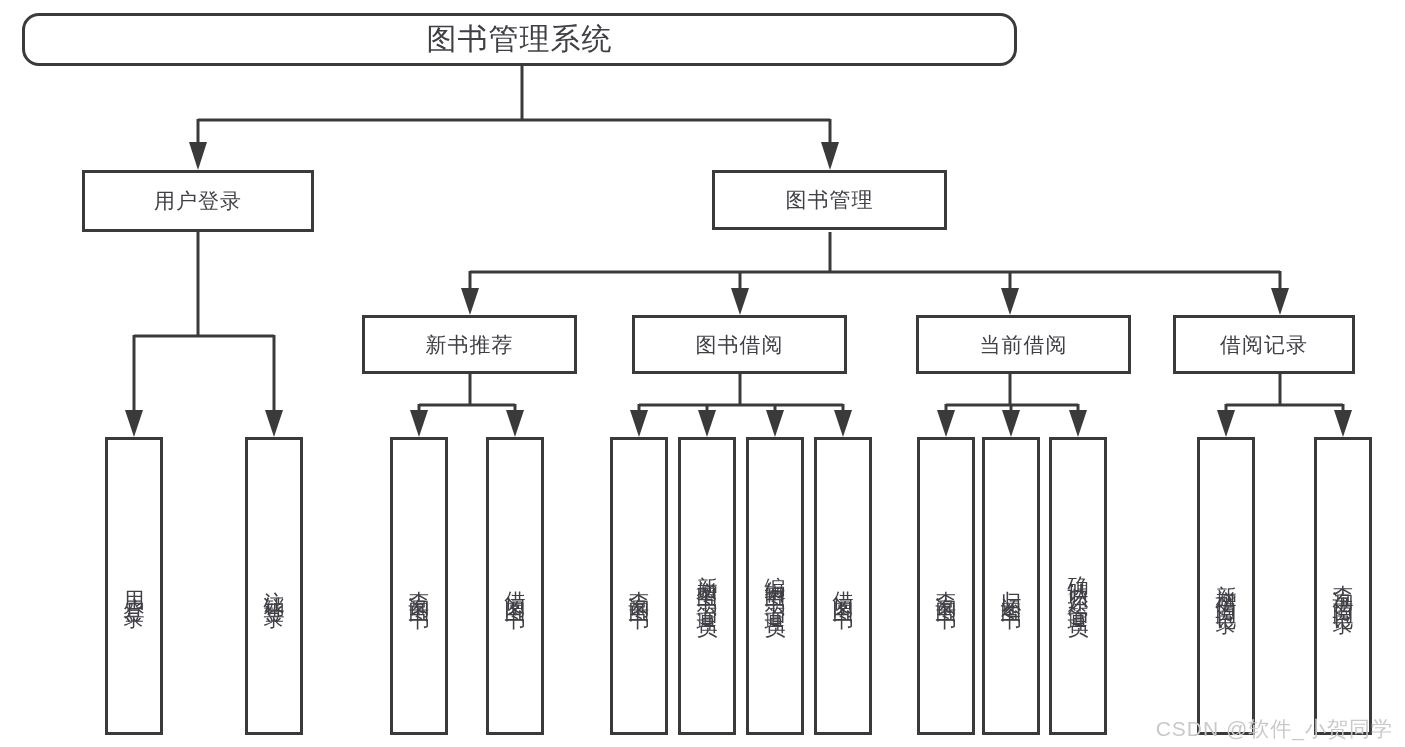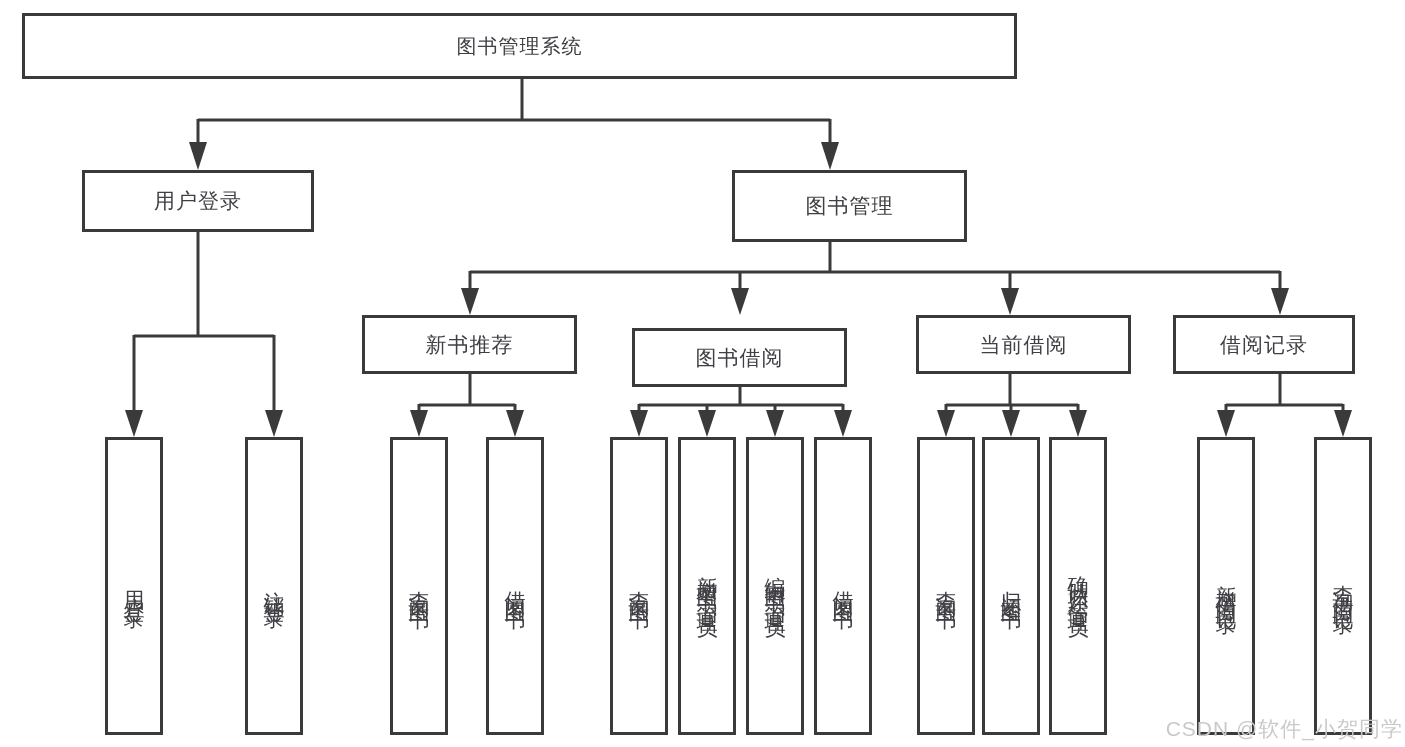--- a/index.html
+++ b/index.html
@@ -28,34 +28,34 @@
     background:#ffffff;
     top:437px;width:58px;height:298px;
     writing-mode:vertical-rl;
     text-orientation:mixed;
     display:flex;align-items:center;justify-content:center;
     font-size:21px;color:#3f3f44;
     letter-spacing:6px;
     line-height:52px;
     z-index:1;
   }
-  .b-root{left:22px;top:13px;width:995px;height:66px;font-size:20px;}
+  .b-root{left:22px;top:13px;width:995px;height:53px;font-size:30px;border-radius:17px;}
   .b-login{left:82px;top:170px;width:232px;height:62px;}
-  .b-mgmt{left:732px;top:170px;width:235px;height:72px;}
+  .b-mgmt{left:712px;top:170px;width:235px;height:60px;}
   .b-l3-newbook{left:362px;top:315px;width:215px;height:59px;}
-  .b-l3-borrow{left:632px;top:315px;width:215px;height:59px;margin-top:13px;}
+  .b-l3-borrow{left:632px;top:315px;width:215px;height:59px;}
   .b-l3-current{left:903px;top:315px;width:215px;height:59px;margin-left:13px;}
   .b-l3-records{left:1173px;top:315px;width:182px;height:59px;}
   .lf-login-0{left:105px;} .lf-login-1{left:245px;}
   .lf-new-0{left:390px;}  .lf-new-1{left:486px;}
   .lf-bor-0{left:610px;}  .lf-bor-1{left:678px;} .lf-bor-2{left:746px;} .lf-bor-3{left:814px;}
   .lf-cur-0{left:917px;}  .lf-cur-1{left:982px;} .lf-cur-2{left:1049px;}
   .lf-rec-0{left:1197px;} .lf-rec-1{left:1314px;}
   #watermark{
-    position:absolute;right:2px;bottom:4px;
+    position:absolute;right:12px;bottom:4px;
     font-size:21px;color:#c9c9c9;letter-spacing:1px;
     z-index:2;white-space:nowrap;
   }
 </style>
 </head>
 <body>
 
 <div id="canvas">
 
   <svg id="edges" width="1405" height="747" viewBox="0 0 1405 747">

